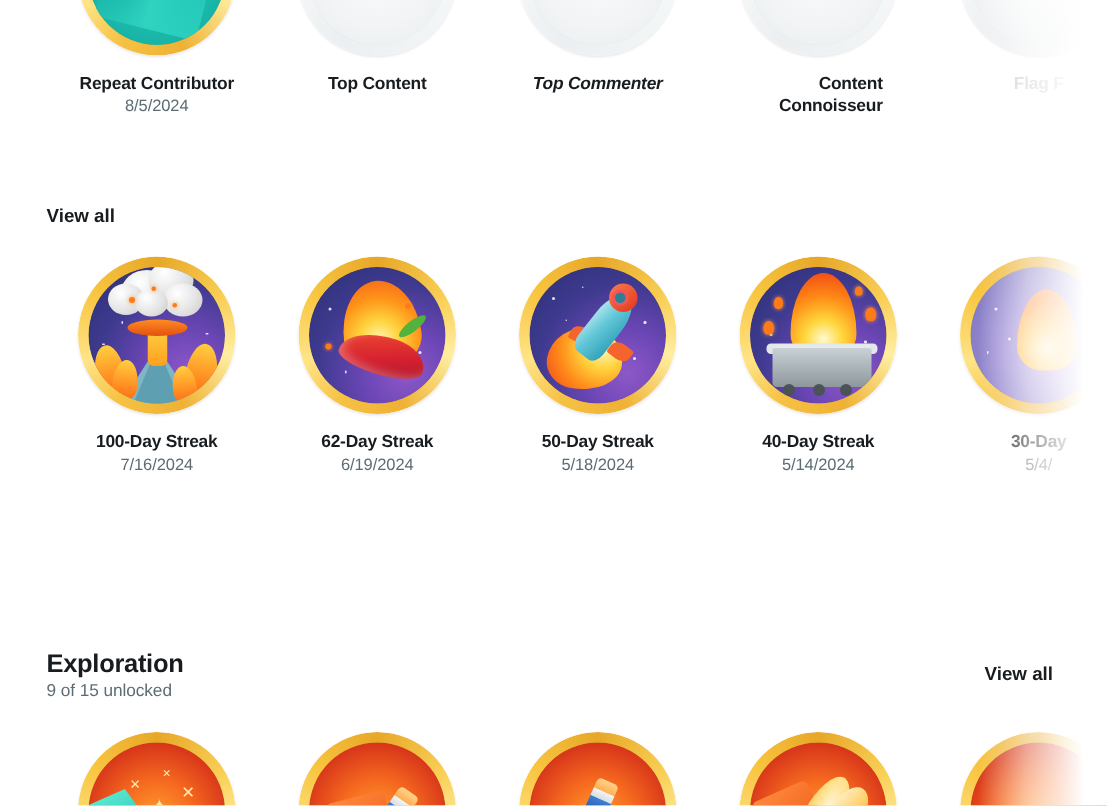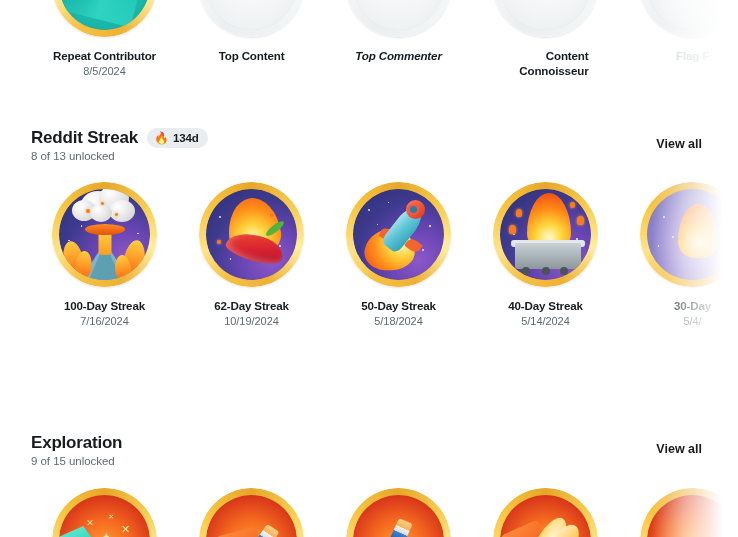--- a/index.html
+++ b/index.html
@@ -322,30 +322,20 @@
         <div class="label">Flag F</div>
         <div class="date"></div>
       </div>
 
       <div class="fade"></div>
     </div>
   </div>
 
   <div class="section" style="top:127px;">
     <div class="sec-head">
-      <div class="sec-head-left">
-        <div class="sec-title-row">
-          <div class="sec-title">Reddit Streak</div>
-          <div class="streak-pill">
-            <span class="flame">🔥</span>
-            <span class="days">134d</span>
-          </div>
-        </div>
-        <div class="sec-sub">8 of 13 unlocked</div>
-      </div>
       <div class="view-all">View all</div>
     </div>
 
     <div class="carousel" style="margin-top:20px;">
 
       <div class="card">
         <div class="medal-wrap">
           <div class="medal">
               <div class="ring"></div>
               <div class="ring-in">
@@ -395,21 +385,21 @@
             </div>
             <div class="chili-flame"></div>
             <div class="chili-stem"></div>
             <div class="chili-body"></div>
             <div class="emb" style="left:12%;top:56%;width:4px;height:4px;"></div>
             <div class="emb" style="left:70%;top:26%;width:4px;height:4px;"></div>
           </div>
             </div>
         </div>
         <div class="label">62-Day Streak</div>
-        <div class="date">10/19/2024</div>
+        <div class="date">6/19/2024</div>
       </div>
 
       <div class="card">
         <div class="medal-wrap">
           <div class="medal">
               <div class="ring"></div>
               <div class="ring-in">
             <div class="sky"></div>
             <div class="stars">
               <div class="st" style="left:16%;top:22%;width:2px;height:2px;"></div>

